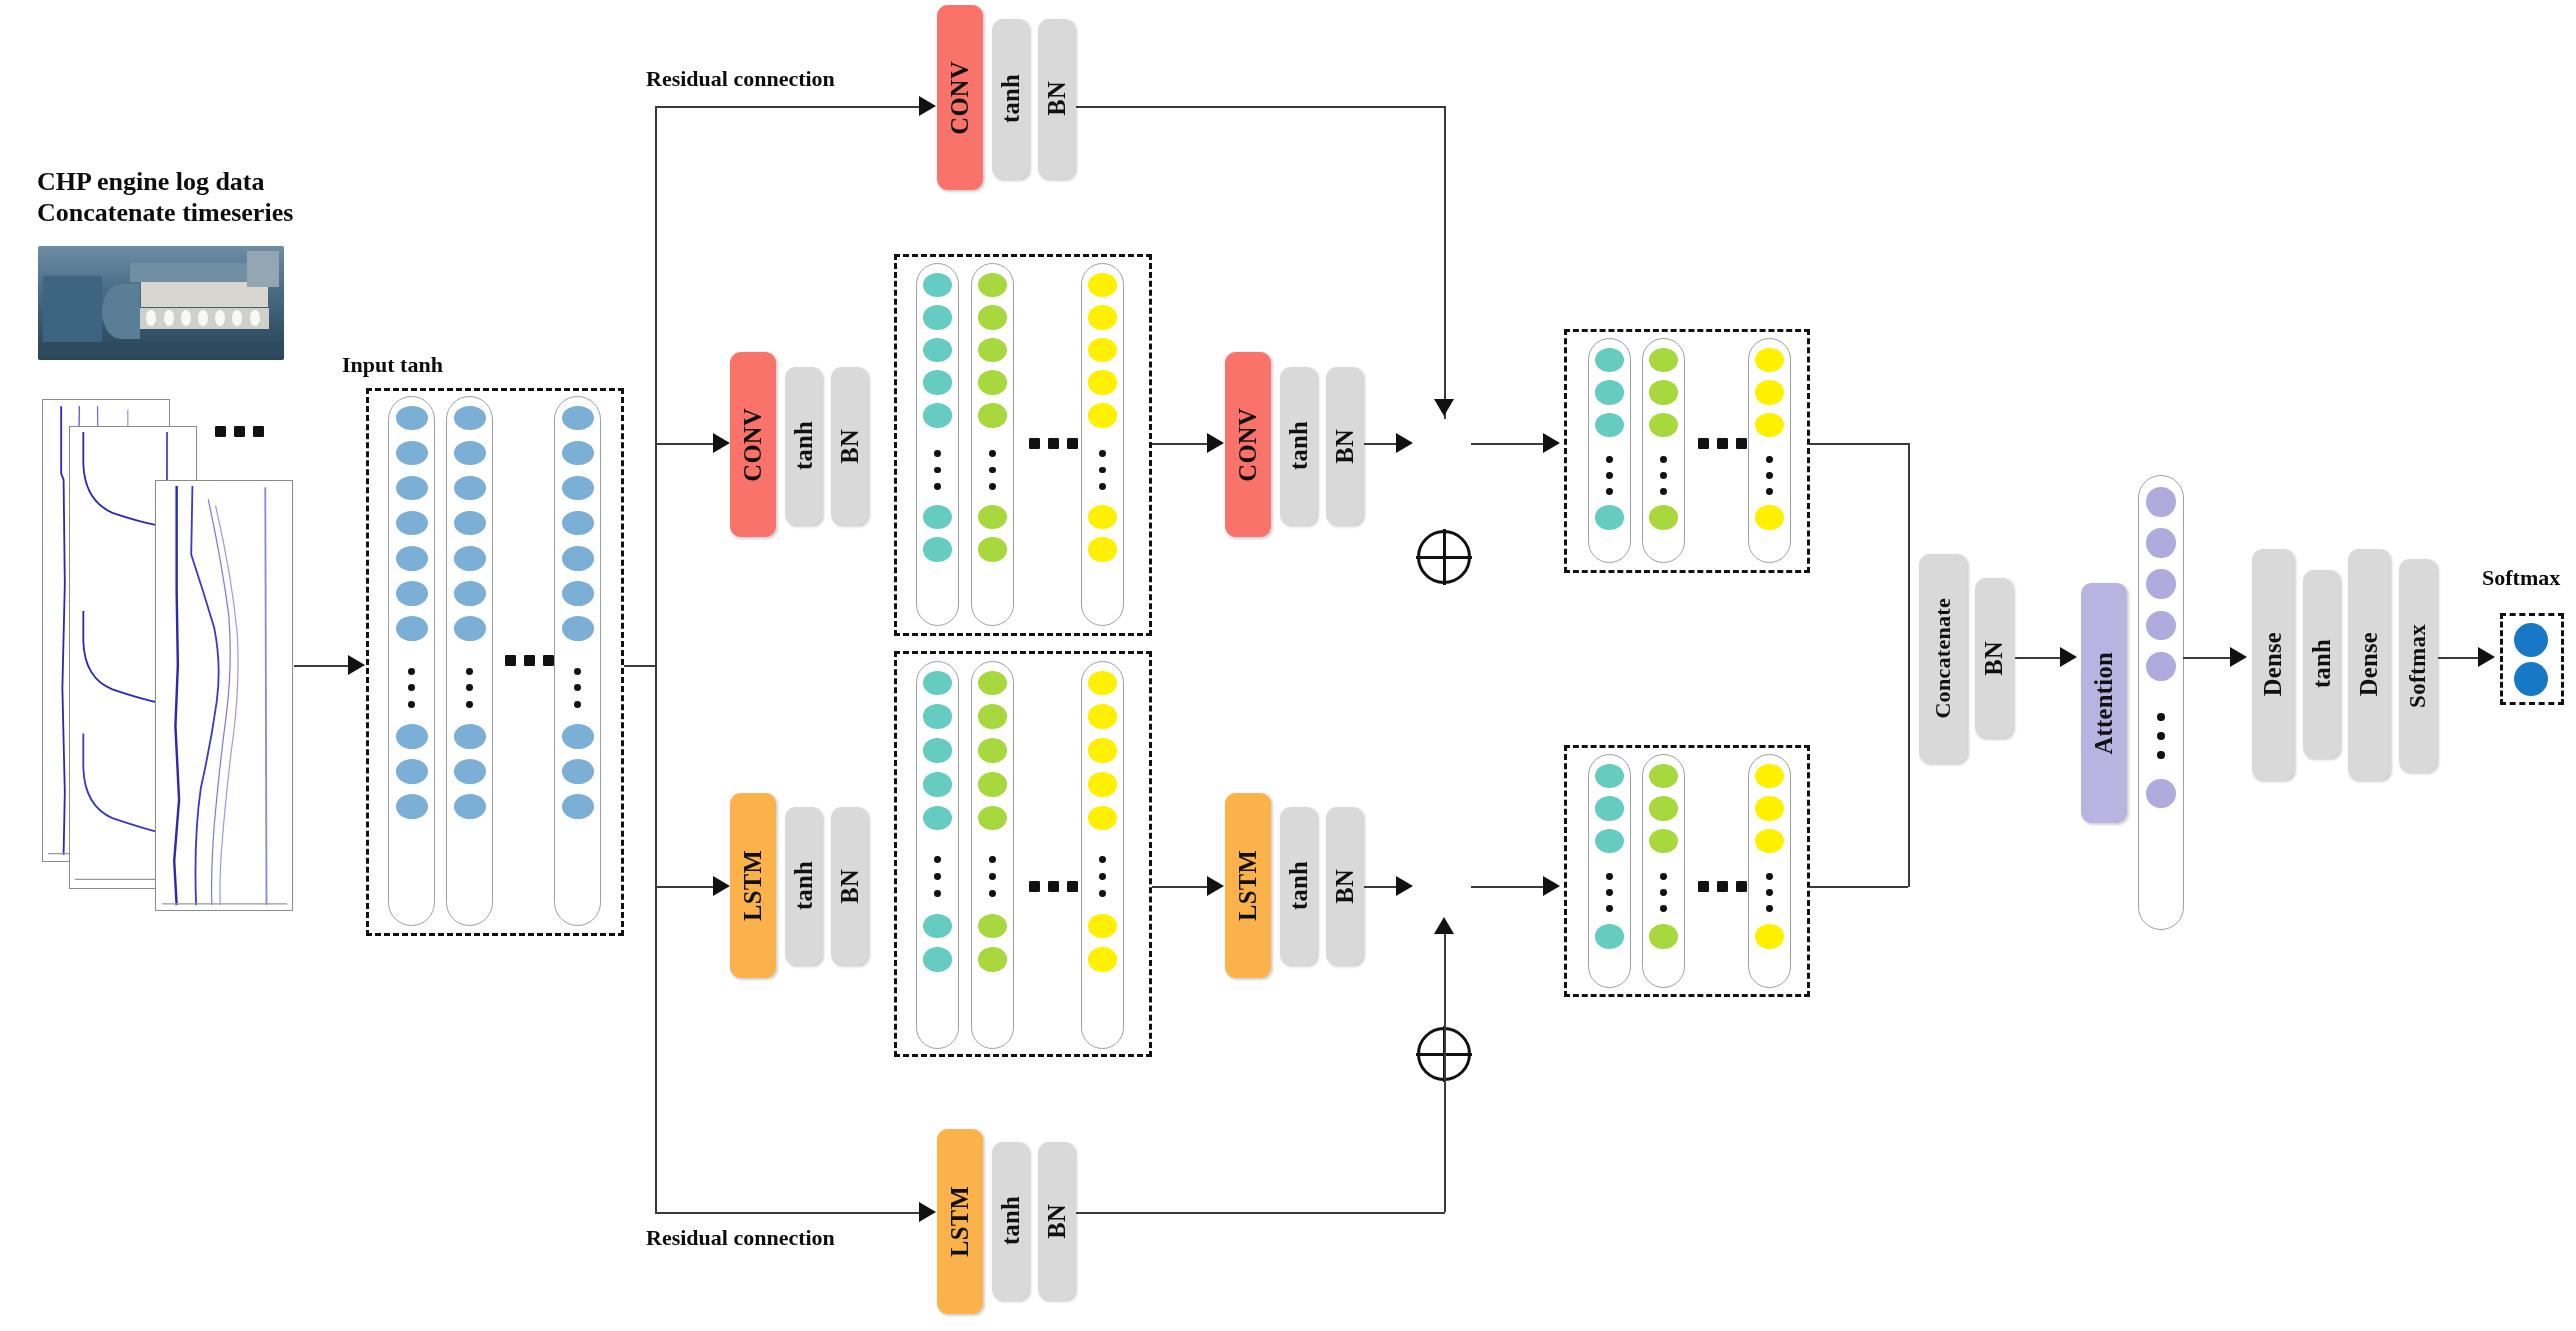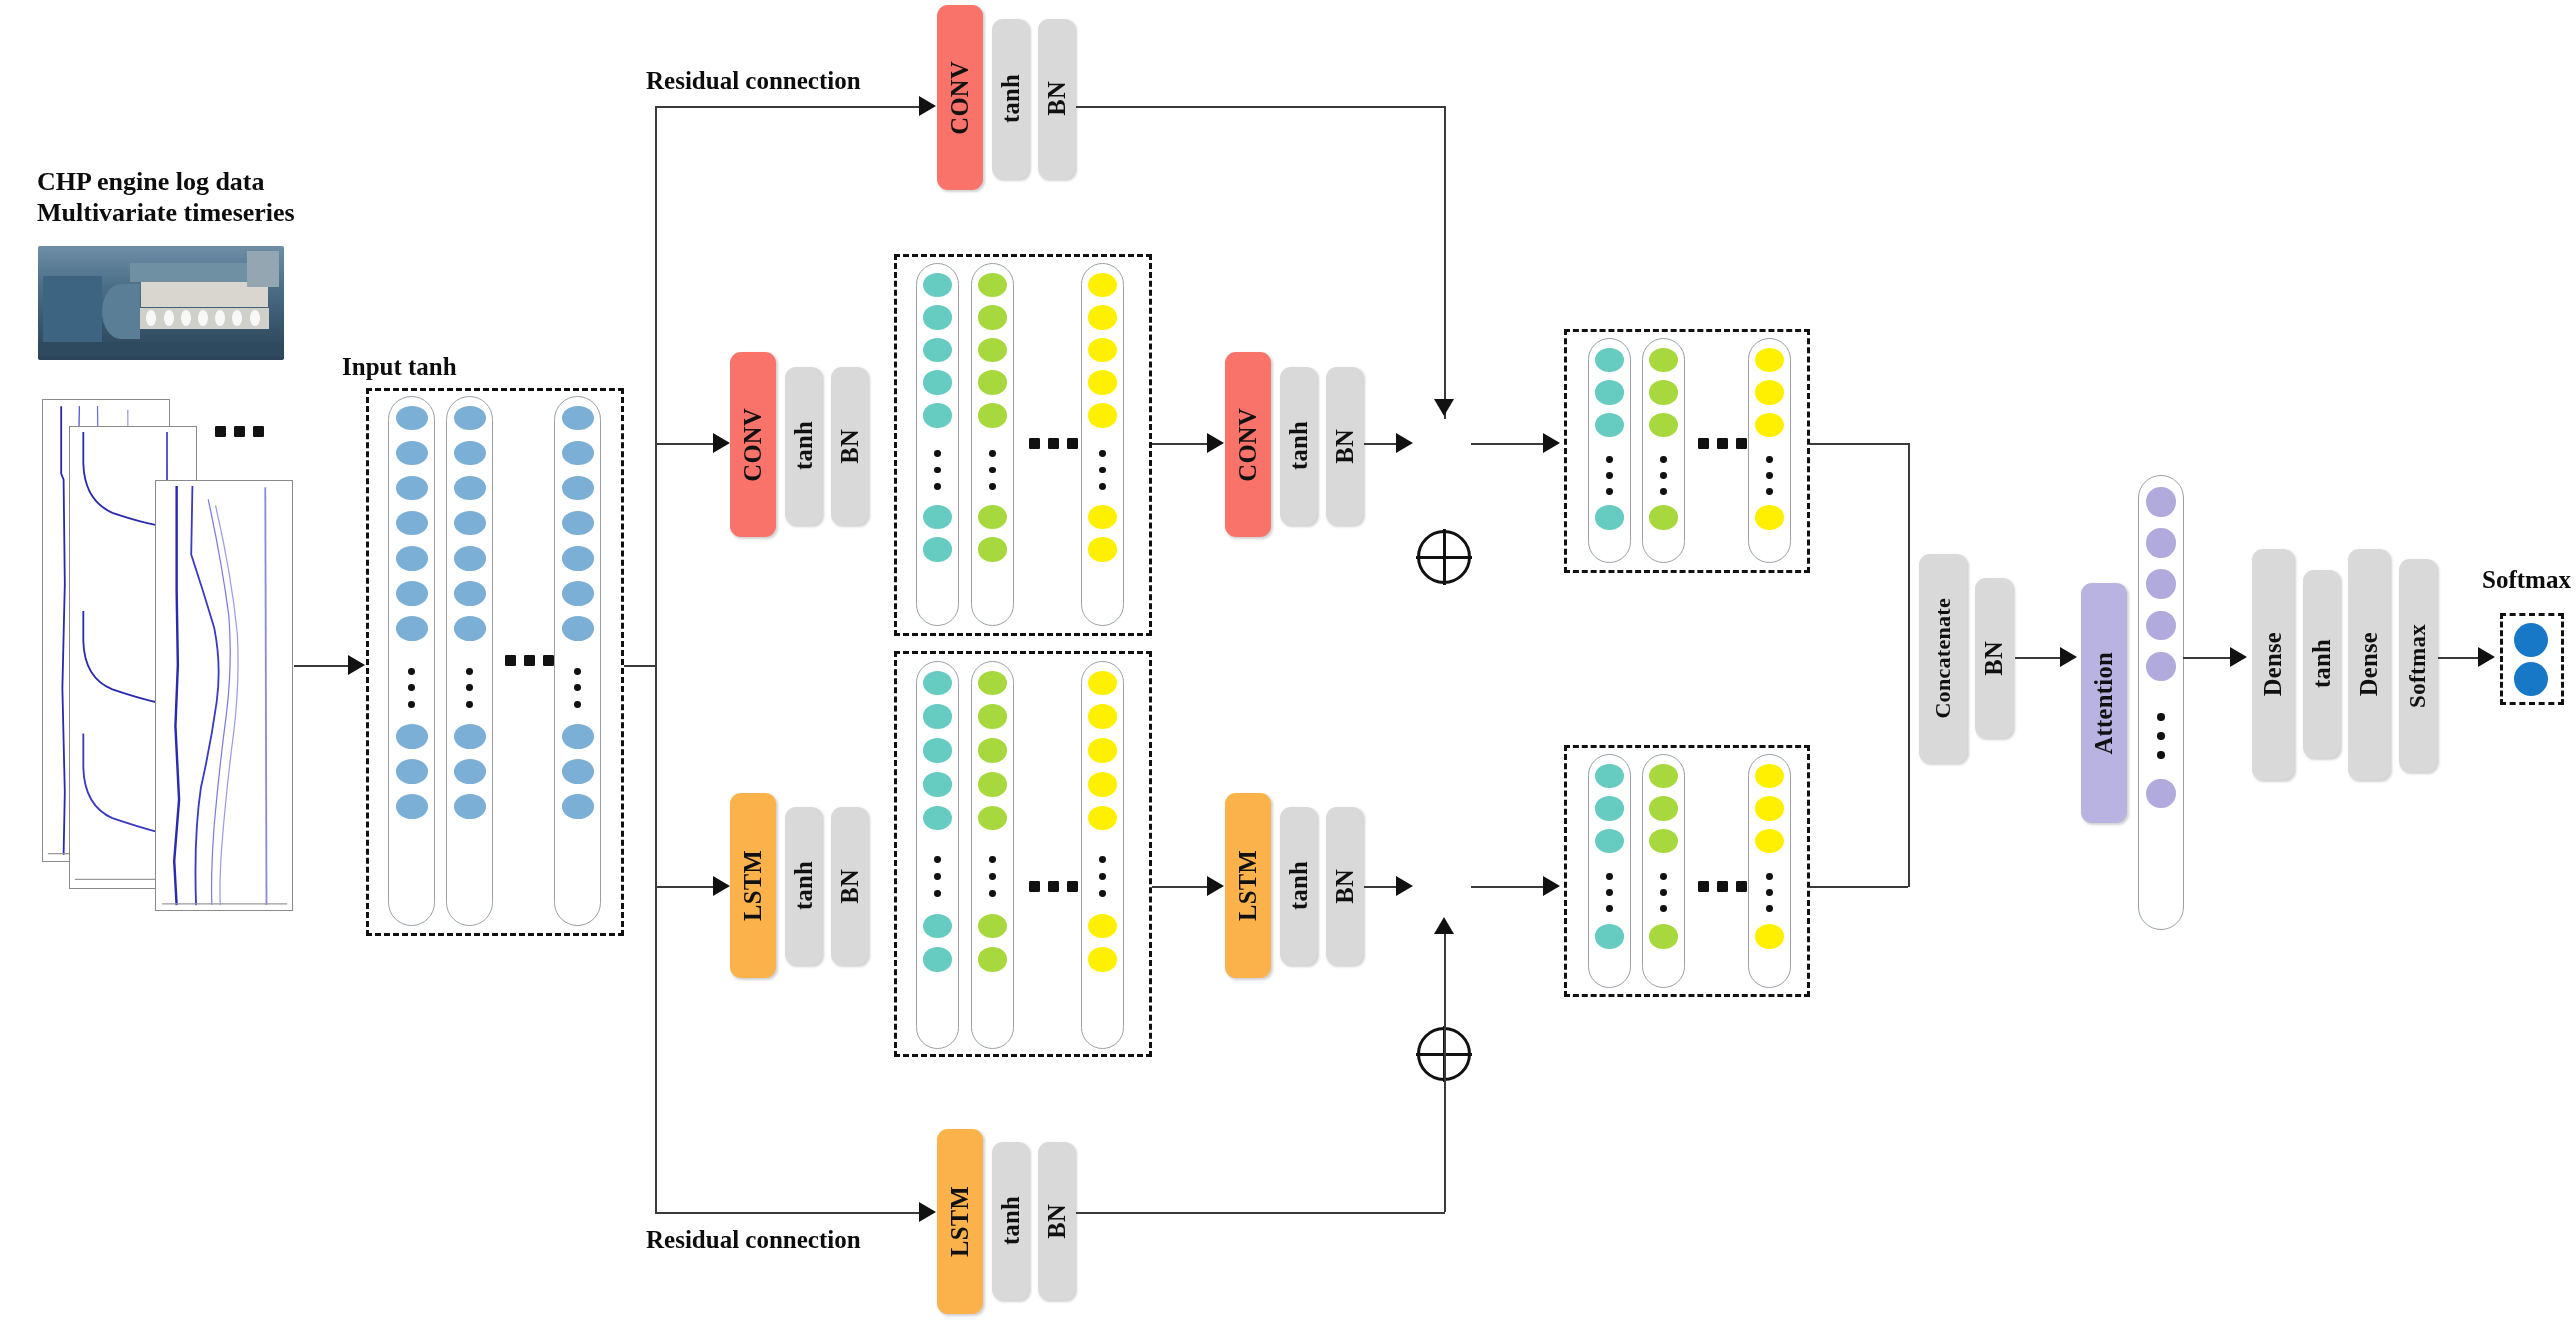--- a/index.html
+++ b/index.html
@@ -14,21 +14,21 @@
 
   
   .lbl{
     font-family:"Liberation Serif", serif;
     font-weight:bold;
     color:#0d0d0d;
     white-space:nowrap;
     line-height:1.18;
   }
   .lbl-title{font-size:26px;}
-  .lbl-med{font-size:25px;}
+  .lbl-med{font-size:22px;}
 
   
   .bar{
     border-radius:11px;
     display:flex;align-items:center;justify-content:center;
     box-shadow:1.2px 1.8px 2.5px rgba(0,0,0,.18);
   }
   .bar span{
     writing-mode:vertical-rl;
     transform:rotate(180deg);
@@ -112,21 +112,21 @@
     overflow:hidden;
   }
   .tsplot svg{display:block;width:100%;height:100%;}
 </style>
 </head>
 <body>
 
 <div id="root">
 
   <div class="abs lbl lbl-title" style="left:37px;top:167px;">CHP engine log data</div>
-  <div class="abs lbl lbl-title" style="left:37px;top:198px;">Multivariate timeseries</div>
+  <div class="abs lbl lbl-title" style="left:37px;top:198px;">Concatenate timeseries</div>
 
   <div class="abs engine" style="left:38px;top:246px;width:246px;height:114px;">
     <div class="blk" style="left:4.9px;top:29.5px;width:59px;height:69px;background:#3d6480;"></div>
     <div class="blk" style="left:64px;top:38px;width:38px;height:55px;background:#5a7e96;border-radius:50% 0 0 50%;"></div>
     <div class="blk" style="left:92px;top:17px;width:140px;height:18.5px;background:#6f8fa3;"></div>
     <div class="blk" style="left:103px;top:36px;width:127px;height:24.6px;background:#d8d6ce;"></div>
     <div class="blk" style="left:102px;top:62px;width:129px;height:21px;background:#cfd0c9;"></div>
     <div class="blk" style="left:209px;top:4.9px;width:32px;height:36px;background:#94a6b2;"></div>
     <div class="blk" style="left:2.5px;top:96px;width:241px;height:13.5px;background:#2e4a5e;"></div>
     <div class="blk" style="left:108px;top:64px;width:9.8px;height:16px;background:#fff;border-radius:50%;opacity:.85;"></div>

